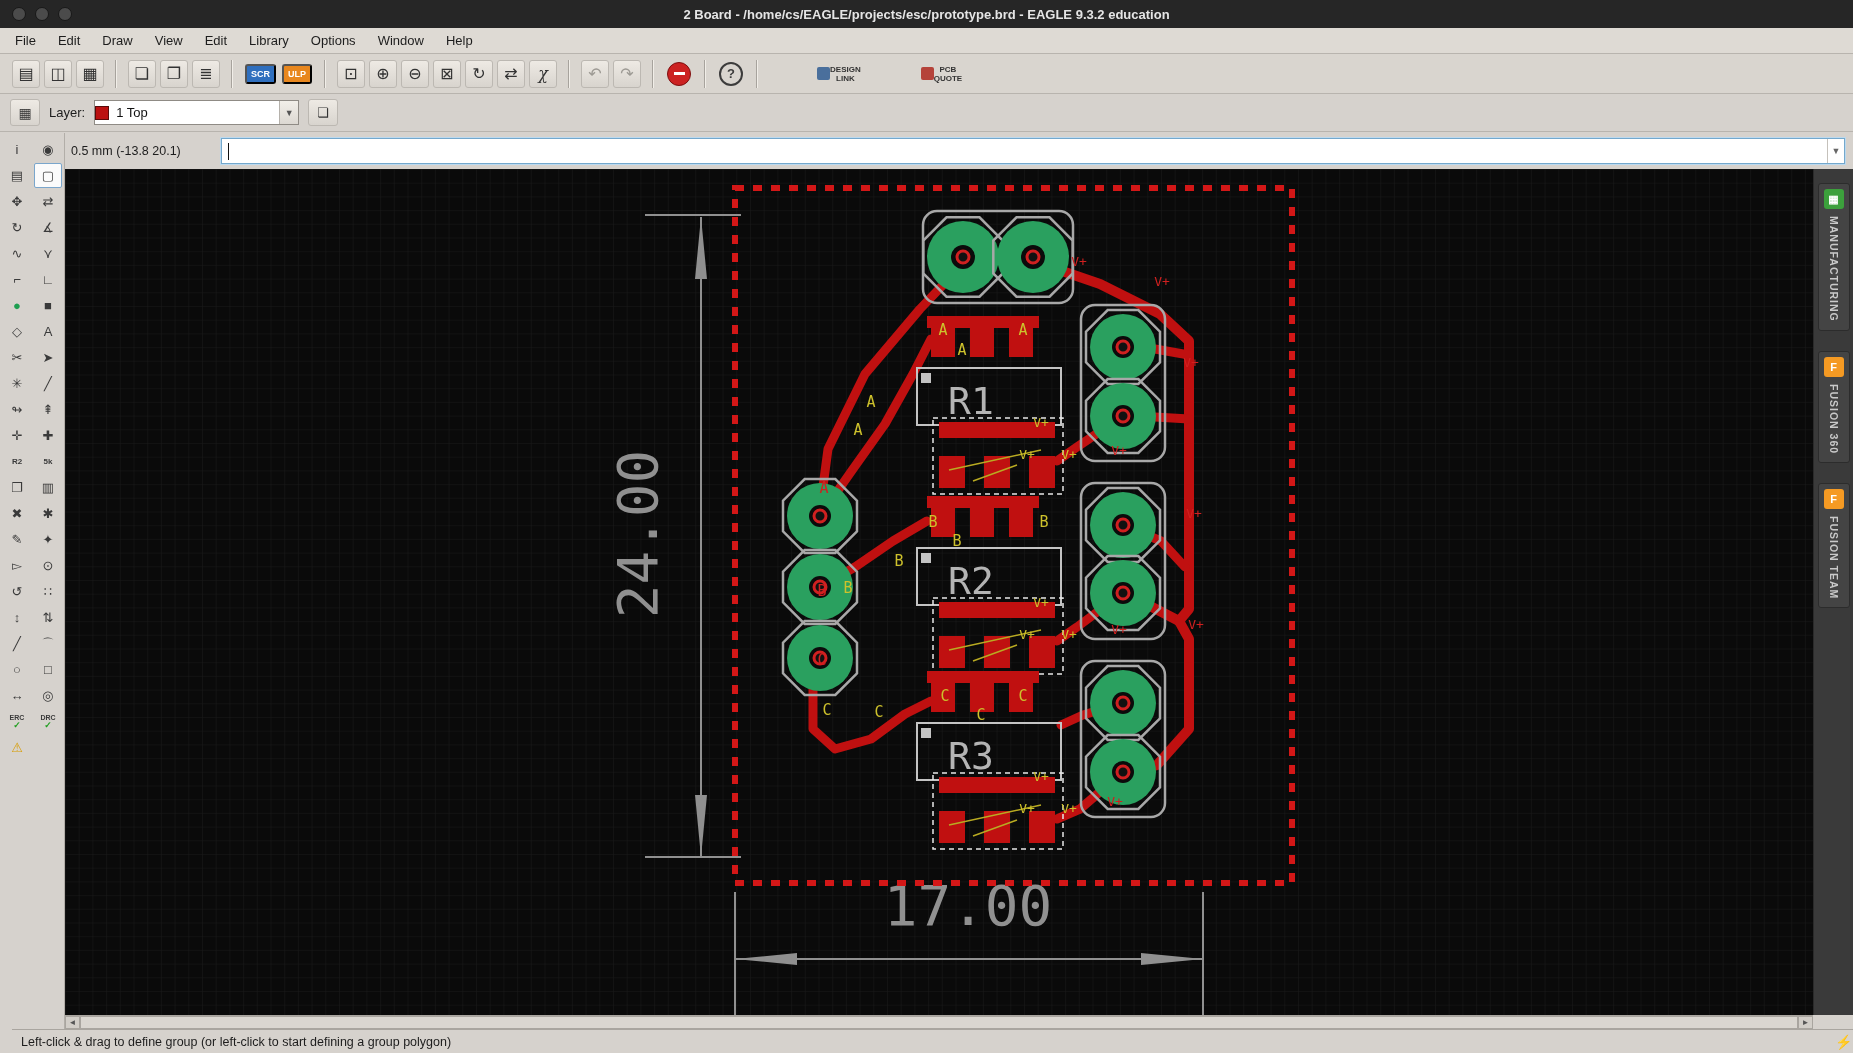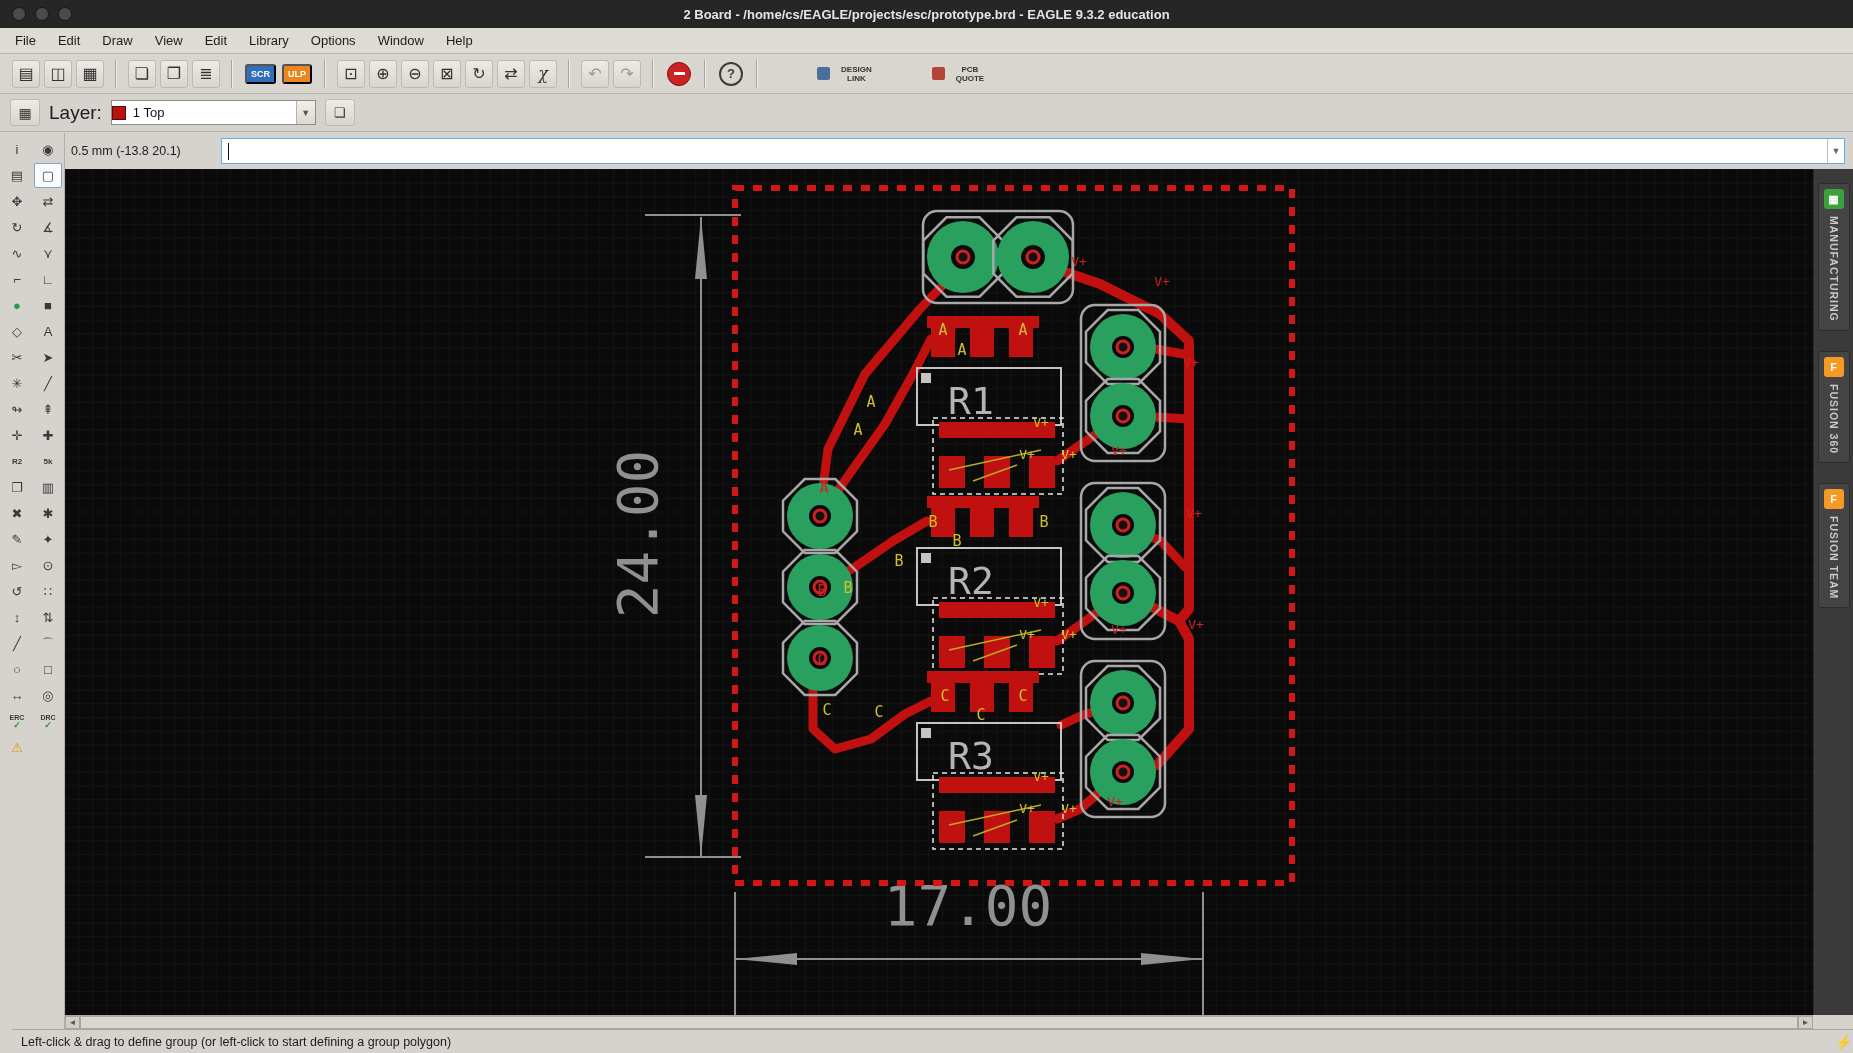--- a/index.html
+++ b/index.html
@@ -26,31 +26,31 @@
             border:1px solid #bcb8b2; border-radius:3px; cursor:default; }
   .tb-btn.disabled { color:#9d9a94; }
   .tb-sep { width:0; height:28px; margin:0 9px; border-left:1px solid #a7a39d; border-right:1px solid #f1eee8; }
   .tb-badge { height:20px; padding:2px 4px; margin:0 3px; border-radius:3px; color:#fff; font-size:9px; font-weight:bold;
               display:flex; align-items:center; justify-content:center;text-align:center; }
   .stop-btn { width:24px; height:24px; margin:0 4px; border-radius:50%; background:#cc2222; border:1px solid #7d1010;
               display:flex; align-items:center; justify-content:center; }
   .stop-bar { width:11px; height:3px; background:#fff; }
   .help-btn { width:24px; height:24px; margin:0 4px; border-radius:50%; border:2px solid #3c3c3c;
               display:flex; align-items:center; justify-content:center; font-size:13px; font-weight:bold; color:#3c3c3c; background:transparent; }
-  .tb-stacked { display:flex; align-items:center; gap:11px; margin:0 10px; cursor:default;padding-left:40px; }
+  .tb-stacked { display:flex; align-items:center; gap:0; margin:0 10px; cursor:default;padding-left:40px; }
   .tb-stacked .st-icon { width:13px; height:13px; border-radius:2px; }
   .tb-stacked .st-lines { display:flex; flex-direction:column; font-size:8px; font-weight:bold; color:#333; line-height:9px; }
   .greek { font-family:"DejaVu Serif", serif; font-style:italic; }
 
   
   .layerbar { position:absolute; top:94px; left:0; width:1853px; height:38px; background:#d6d2cd;
               border-bottom:1px solid #b8b4ae; display:flex; align-items:center; padding-left:10px; gap:9px; }
   .grid-btn { width:30px; height:27px; display:flex; align-items:center; justify-content:center; font-size:14px; color:#333;
               background:linear-gradient(#eeeae4,#d8d4ce); border:1px solid #bcb8b2; border-radius:3px; }
-  .layer-label { font-size:19px; color:#1d1d1d; }
+  .layer-label { font-size:13px; color:#1d1d1d; }
   .layer-combo { width:205px; height:25px; background:#fff; border:1px solid #8f8b85; display:flex; align-items:center; gap:7px; }
   .layer-swatch { width:14px; height:14px; background:#bb1111; border:1px solid #5a0a0a; }
   .layer-value { font-size:13px; color:#111; flex:1; }
   .combo-caret { width:19px; height:100%; border-left:1px solid #b5b1ab; display:flex; align-items:center; justify-content:center;
                  font-size:9px; color:#555; background:linear-gradient(#f2efe9,#dcd8d2); }
   .layer-settings-btn { width:30px; height:27px; display:flex; align-items:center; justify-content:center; font-size:13px; color:#333;
               background:linear-gradient(#eeeae4,#d8d4ce); border:1px solid #bcb8b2; border-radius:3px; }
 
   
   .commandbar { position:absolute; top:133px; left:65px; width:1788px; height:36px; background:#d6d2cd;

